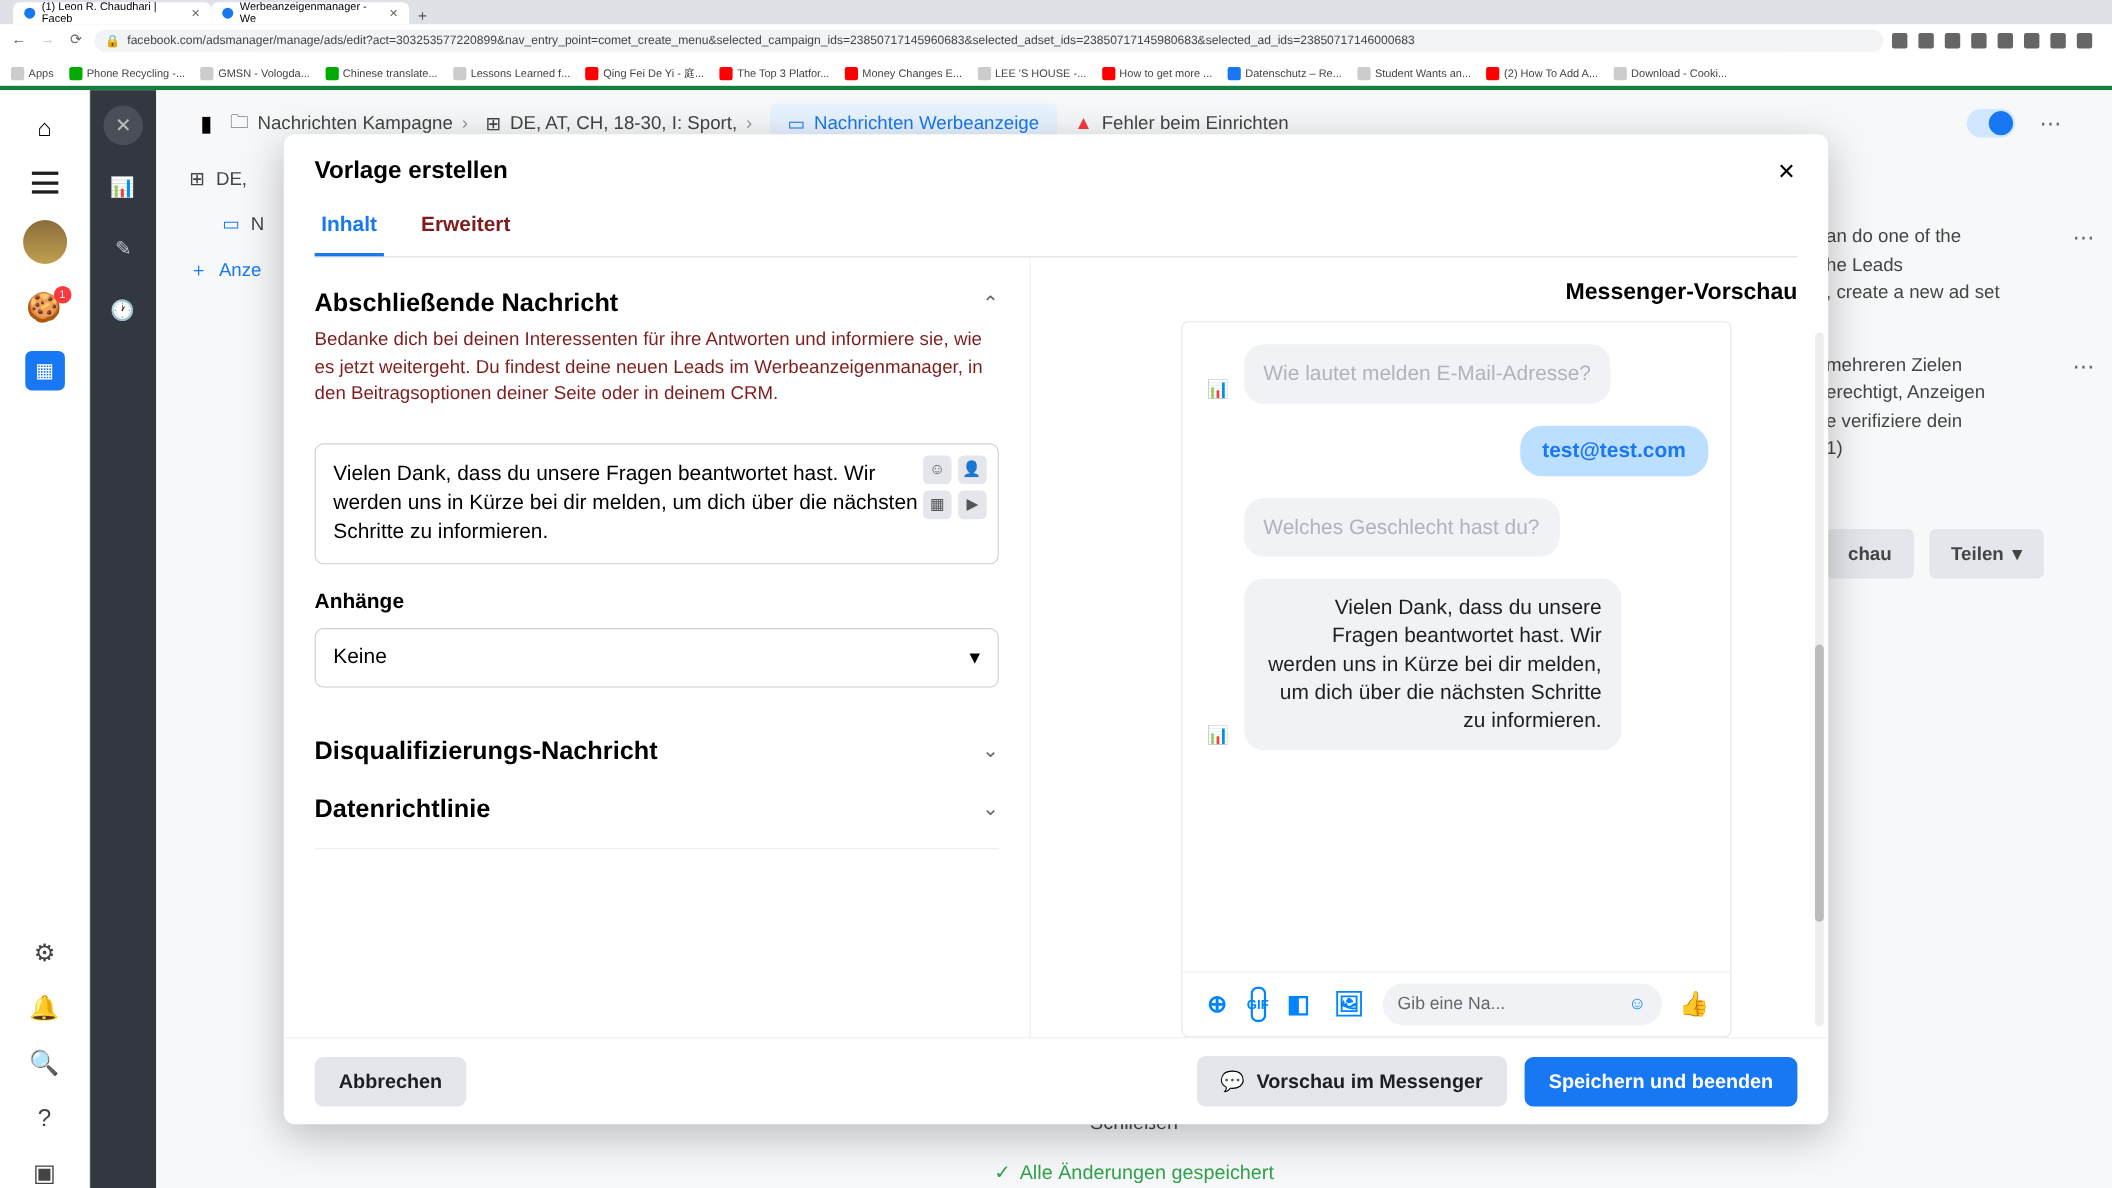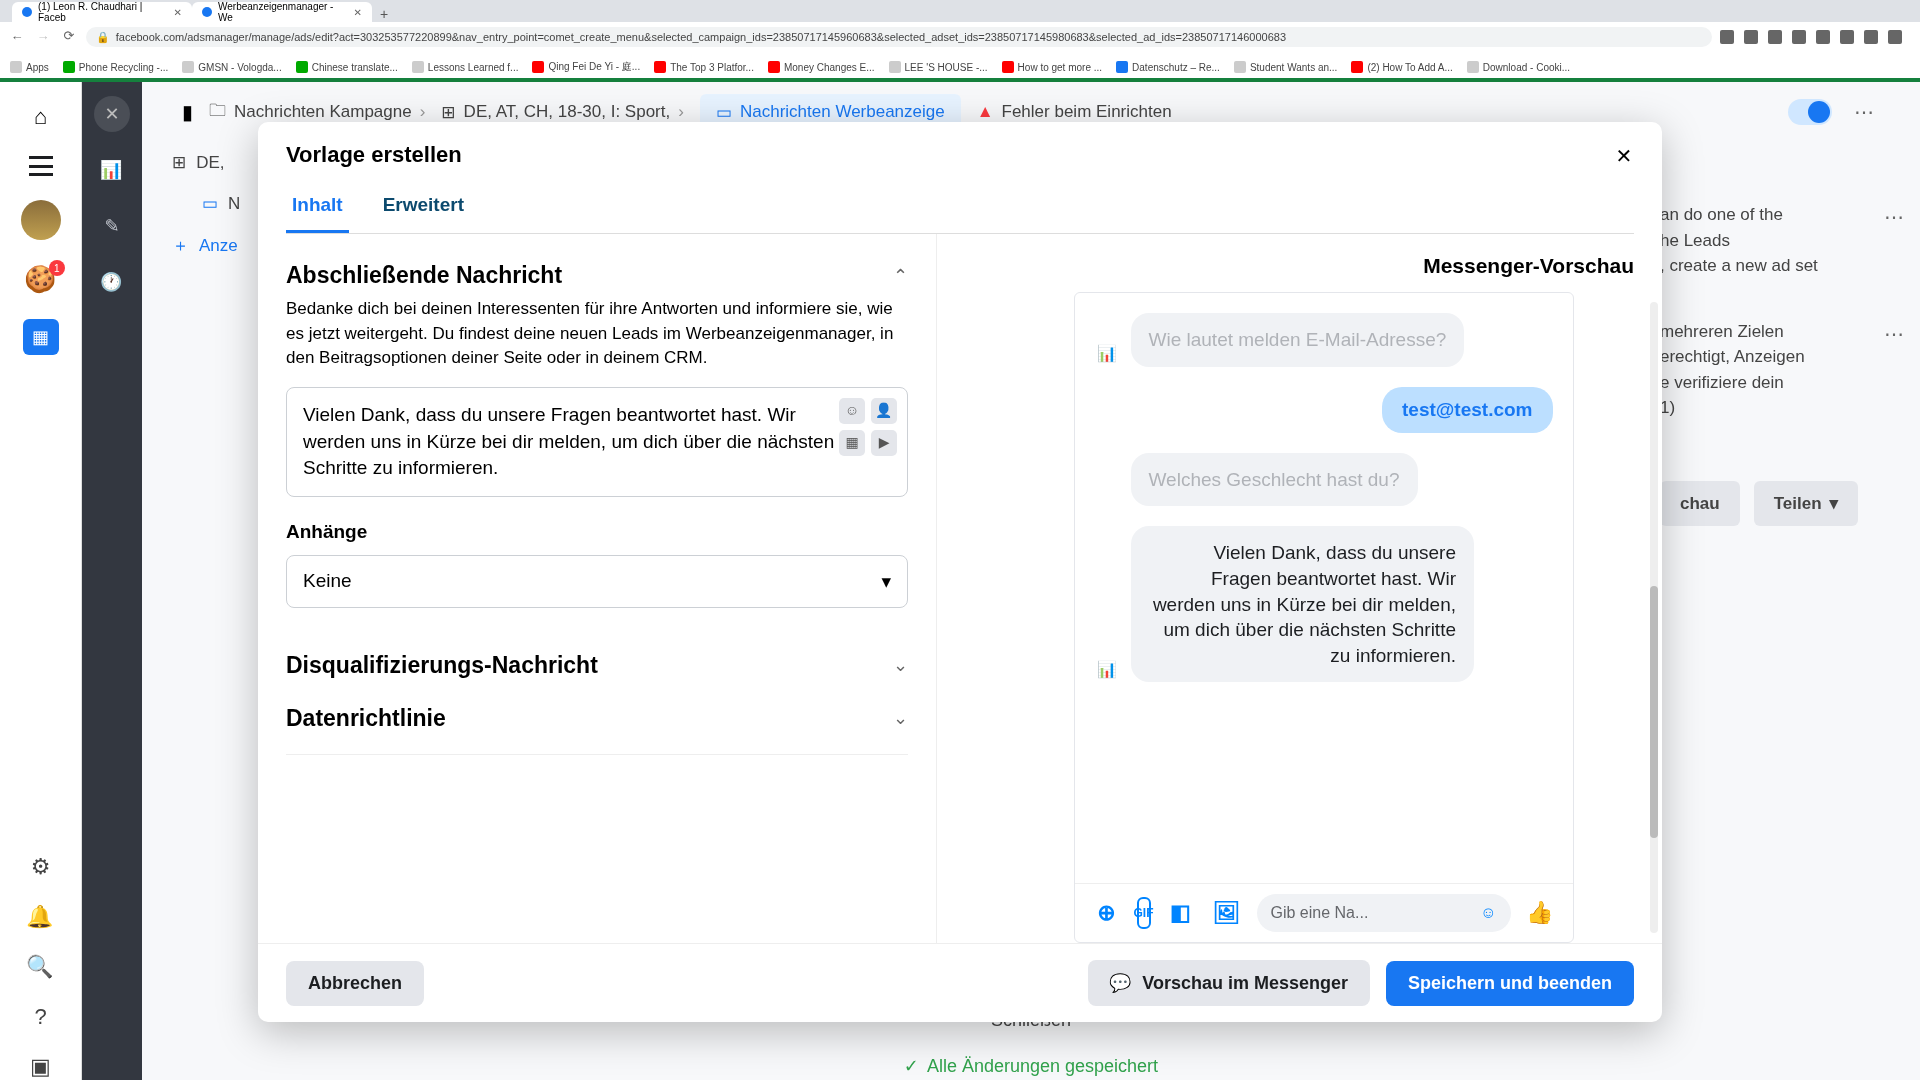--- a/index.html
+++ b/index.html
@@ -62,29 +62,29 @@
 .bg-footer .pub { margin-left: auto; background: #31a24c; color: #fff; padding: 14px 26px; border-radius: 8px; font-size: 18px; font-weight: 600; }
 .bg-footer .back { font-size: 18px; color: #444; }
 
 
 .modal-backdrop { position: absolute; top: 82px; left: 0; right: 0; bottom: 0; display: flex; align-items: flex-start; justify-content: center; padding-top: 40px; }
 .modal { width: 1404px; height: 900px; background: #fff; border-radius: 10px; box-shadow: 0 10px 40px rgba(0,0,0,0.25); display: flex; flex-direction: column; overflow: hidden; }
 .modal-head { padding: 20px 28px 0; position: relative; }
 .modal-title { font-size: 22px; font-weight: 700; }
 .modal-close { position: absolute; right: 20px; top: 16px; width: 36px; height: 36px; border-radius: 50%; display: flex; align-items: center; justify-content: center; font-size: 20px; cursor: pointer; }
 .modal-tabs { display: flex; gap: 28px; margin-top: 12px; border-bottom: 1px solid #ddd; }
-.mtab { padding: 14px 6px; font-size: 19px; color: #0c4a6e; font-weight: 600; }
+.mtab { padding: 14px 6px; font-size: 19px; color: #7f1d1d; font-weight: 600; }
 .mtab.active { color: #1877f2; border-bottom: 3px solid #1877f2; }
 
 .modal-body { flex: 1; display: flex; overflow: hidden; gap: 48px; }
 .col-left { width: 50%; padding: 10px 28px 20px; overflow-y: auto; border-right: 1px solid #eee; }
 .sec-head { display: flex; justify-content: space-between; align-items: center; padding: 18px 0 8px; cursor: pointer; }
 .sec-title { font-size: 23px; font-weight: 700; }
 .chev-ic { font-size: 18px; color: #666; }
-.sec-desc { font-size: 17px; color: #000000; line-height: 1.45; margin-bottom: 16px; }
+.sec-desc { font-size: 17px; color: #7f1d1d; line-height: 1.45; margin-bottom: 32px; }
 .msg-box { border: 1px solid #ccd0d5; border-radius: 8px; padding: 14px 60px 14px 16px; font-size: 19px; line-height: 1.4; position: relative; min-height: 100px; }
 .msg-tools { position: absolute; right: 10px; top: 10px; display: grid; grid-template-columns: 1fr 1fr; gap: 6px; }
 .tool-ic { width: 26px; height: 26px; background: #e4e6eb; border-radius: 5px; display: flex; align-items: center; justify-content: center; font-size: 14px; color: #555; }
 .sub-label { font-size: 19px; font-weight: 700; margin: 24px 0 12px; }
 .select-box { border: 1px solid #ccd0d5; border-radius: 8px; padding: 14px 16px; font-size: 19px; display: flex; justify-content: space-between; align-items: center; }
 
 .col-right { width: 50%; display: flex; flex-direction: column; text-align: right; }
 .preview-title { font-size: 21px; font-weight: 700; padding: 20px 28px 14px; }
 .preview-area { flex: 1; display: flex; justify-content: center; padding: 0 20px; overflow: hidden; position: relative; }
 .phone { width: 500px; background: #fff; border: 1px solid #e4e6eb; border-radius: 6px; display: flex; flex-direction: column; overflow: hidden; }

